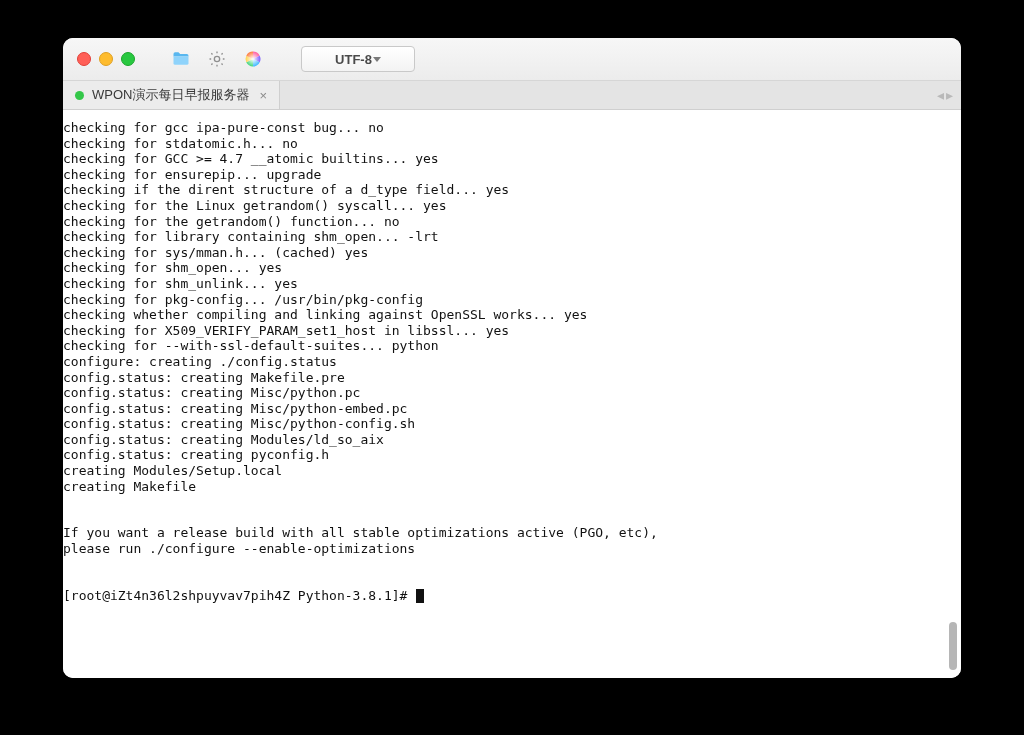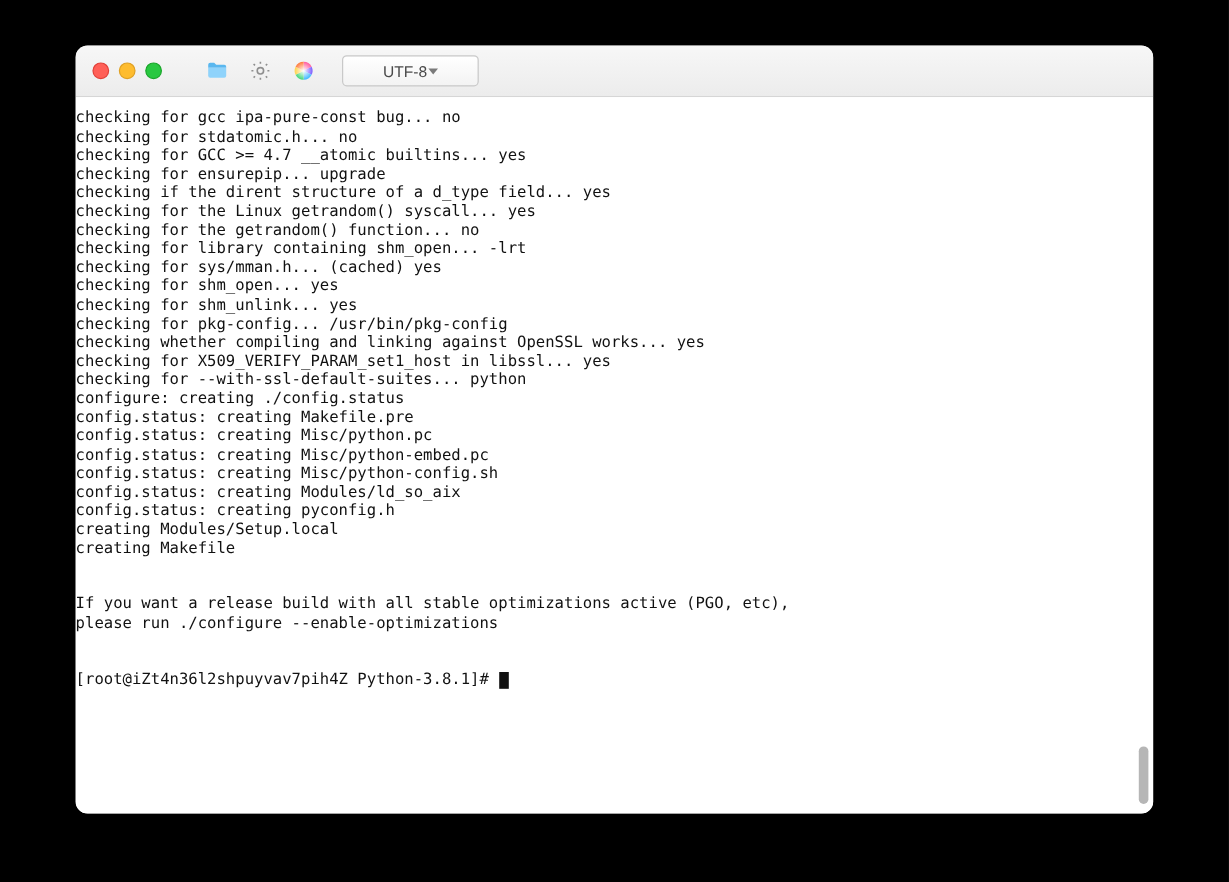--- a/index.html
+++ b/index.html
@@ -49,33 +49,34 @@
 
   .tb-btn {
     width: 28px; height: 28px;
     display:flex; align-items:center; justify-content:center;
     color:#6f6f6f;
     border-radius:4px;
   }
   .tb-btn svg { width:20px; height:20px; display:block; }
 
   .encoding-select {
-    margin-left: 10px;
+    margin-left: 26px;
     height: 24px;
     min-width: 92px;
     border: 1px solid #c9c9c9;
     border-radius: 4px;
     background: linear-gradient(#ffffff,#f3f3f3);
     font-size: 13px;
     color:#4a4a4a;
     display:flex;
     align-items:center;
     justify-content:center;
     gap:1px;
     padding:0 10px;
+    font-weight:bold;
   }
   .chev {
     width: 0; height: 0;
     border-left: 4px solid transparent;
     border-right: 4px solid transparent;
     border-top: 5px solid #7a7a7a;
   }
 
   
   .tabstrip {
@@ -196,20 +197,31 @@
         <circle cx="12" cy="12" r="9" fill="url(#cw)"></circle>
       </svg>
     </div>
 
     <div class="encoding-select">
       <span>UTF-8</span>
       <span class="chev"></span>
     </div>
   </div>
 
+  <div class="tabstrip">
+    <div class="tab">
+      <span class="status-dot"></span>
+      <span>WPON演示每日早报服务器</span>
+      <span class="close">×</span>
+    </div>
+    <div class="tab-arrows">
+      <span>◂</span>
+      <span>▸</span>
+    </div>
+  </div>
 
   <div class="term-wrap">
     <div class="term">
       <pre id="term-output">checking for gcc ipa-pure-const bug... no
 checking for stdatomic.h... no
 checking for GCC &gt;= 4.7 __atomic builtins... yes
 checking for ensurepip... upgrade
 checking if the dirent structure of a d_type field... yes
 checking for the Linux getrandom() syscall... yes
 checking for the getrandom() function... no

